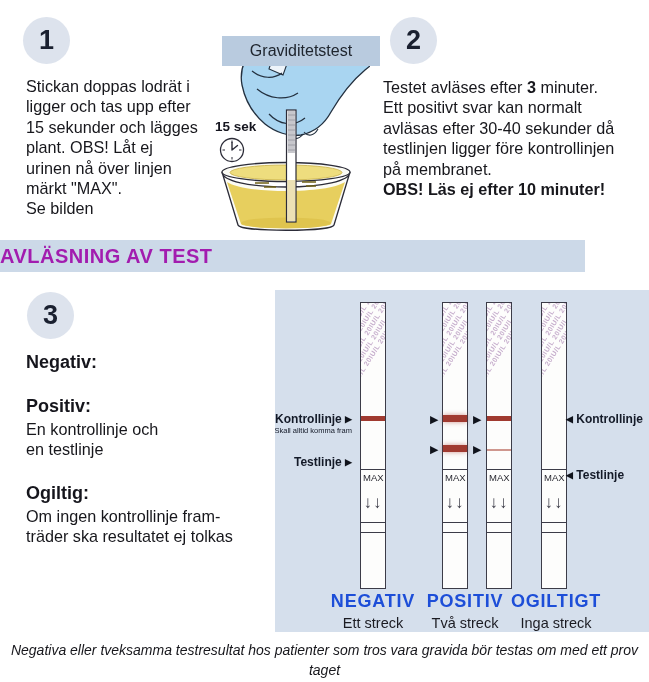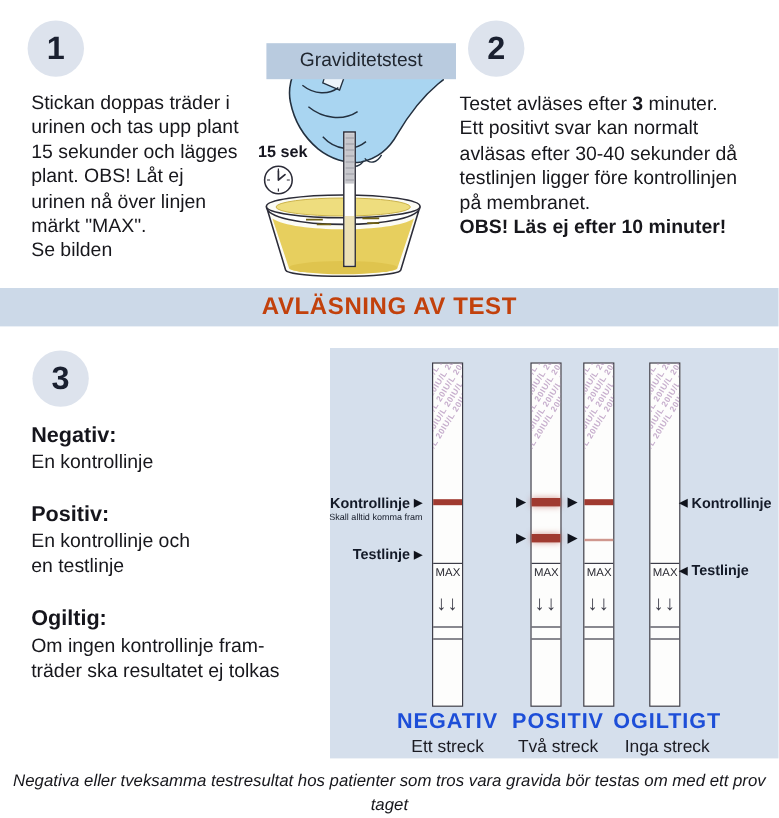--- a/index.html
+++ b/index.html
@@ -35,24 +35,24 @@
   
   .title-box {
     position: absolute; left: 222px; top: 15px; width: 158px; height: 30px;
     background: #b9cbdf;
     display: flex; align-items: center; justify-content: center;
     font-size: 16px; font-weight: 500; color: #20262f; margin-top: 21px;
   }
 
   
   .band {
-    position: absolute; left: 0; top: 240px; width: 649px; height: 32px;
+    position: absolute; left: 0; top: 240px; width: 585px; height: 32px;
     background: #ccd9e8;
-    display: flex; align-items: center; justify-content: center;
-    font-size: 20px; font-weight: bold; letter-spacing: 0.5px; color: #c2410c;
+    display: flex; align-items: center; 
+    font-size: 20px; font-weight: bold; letter-spacing: 0.5px; color: #a21caf;
   }
 
   
   .step3 { position: absolute; left: 26px; top: 352px; width: 240px; }
   .entry { margin-bottom: 23px; }
   .entry h4 { margin: 0 0 2px 0; font-size: 18px; font-weight: bold; color: #15151c; line-height: 21px; }
   .entry div { font-size: 16.2px; line-height: 20.4px; color: #17171c; }
 
   
   .panel {
@@ -123,22 +123,22 @@
 </style>
 </head>
 <body>
 
 <div class="page">
 
   <div class="step-circle c1">
     <span>1</span>
   </div>
   <div class="txtblock step1-text">
-    <div>Stickan doppas träder i</div>
-    <div>urinen och tas upp plant</div>
+    <div>Stickan doppas lodrät i</div>
+    <div>ligger och tas upp efter</div>
     <div>15 sekunder och lägges</div>
     <div>plant. OBS! Låt ej</div>
     <div>urinen nå över linjen</div>
     <div>märkt "MAX".</div>
     <div>Se bilden</div>
   </div>
 
   <svg class="illus" width="170" height="198" viewBox="0 0 170 198">
 
     <g>
@@ -195,21 +195,20 @@
   <div class="band">
     <span>AVLÄSNING AV TEST</span>
   </div>
 
   <div class="step-circle c3">
     <span>3</span>
   </div>
   <div class="step3">
     <div class="entry">
       <h4>Negativ:</h4>
-      <div>En kontrollinje</div>
     </div>
     <div class="entry">
       <h4>Positiv:</h4>
       <div>En kontrollinje och</div>
       <div>en testlinje</div>
     </div>
     <div class="entry">
       <h4>Ogiltig:</h4>
       <div>Om ingen kontrollinje fram-</div>
       <div>träder ska resultatet ej tolkas</div>

